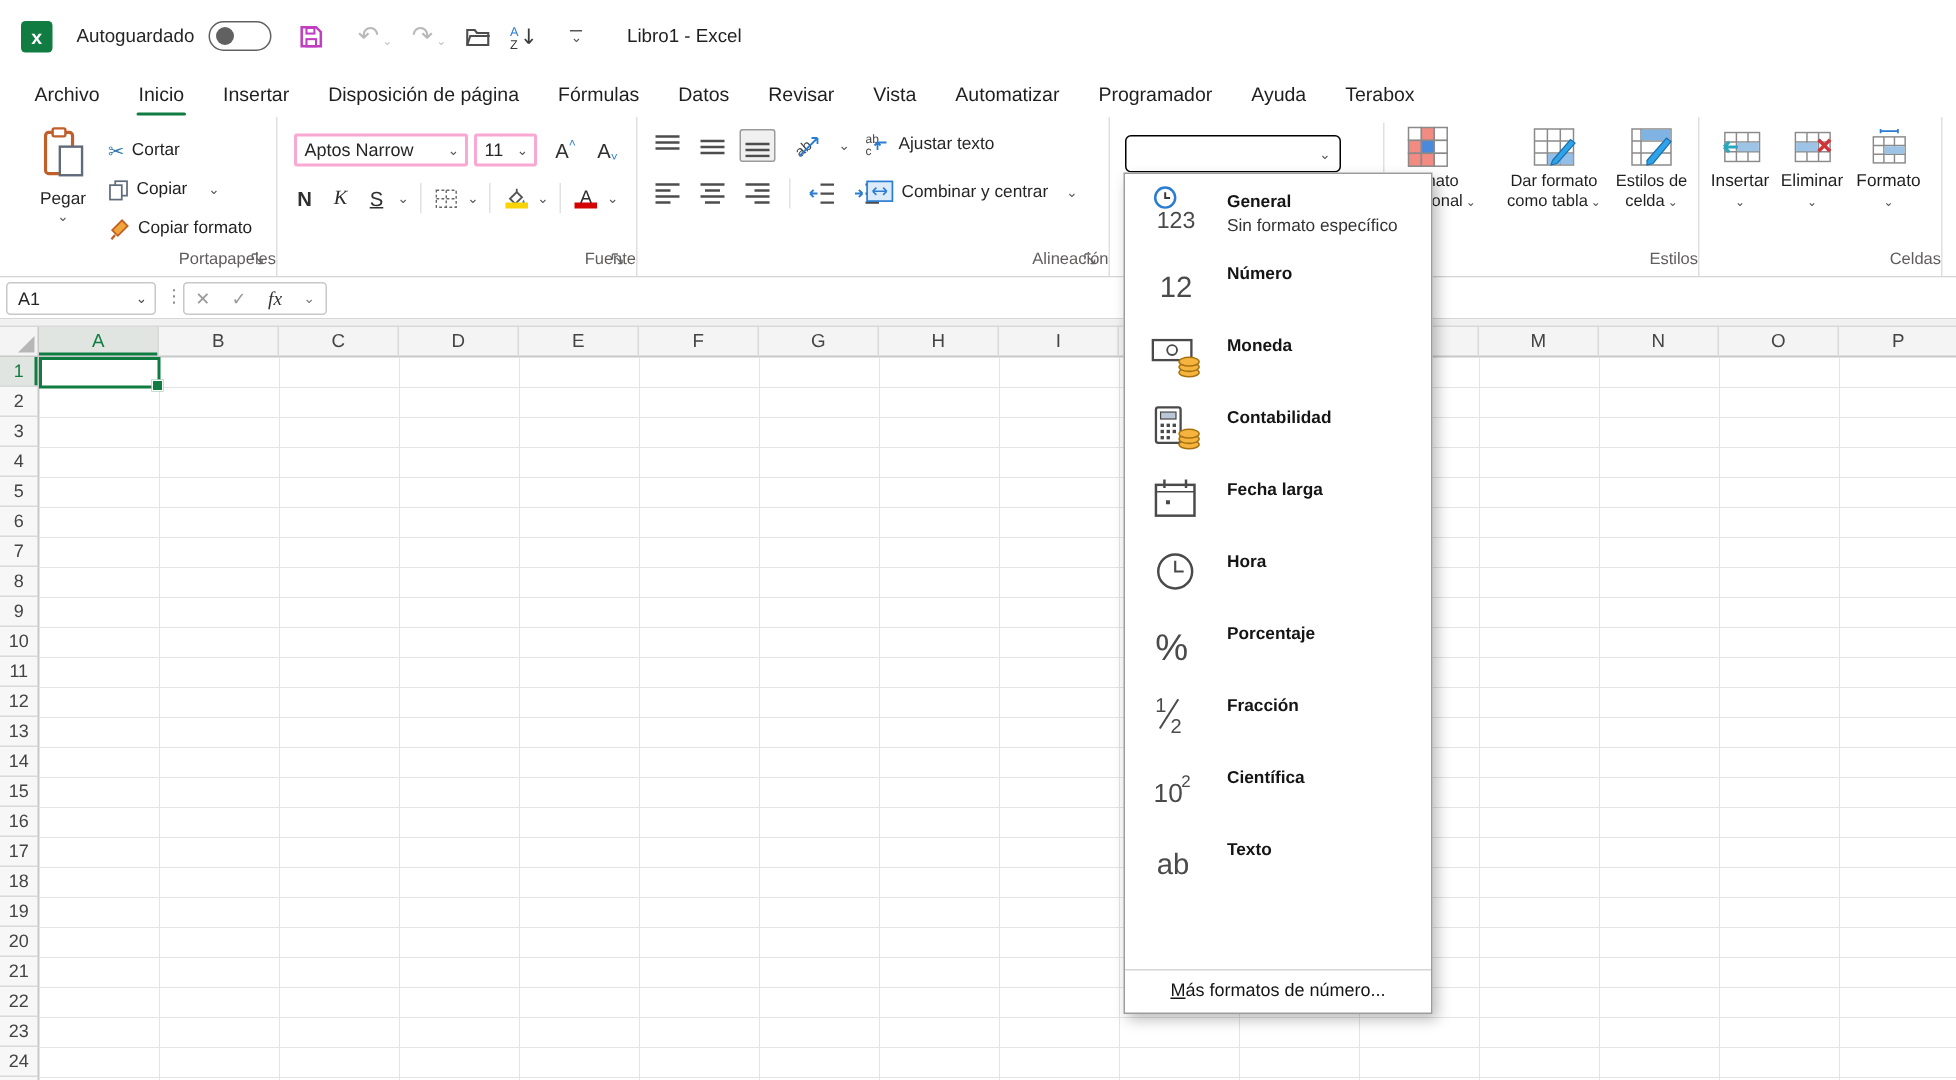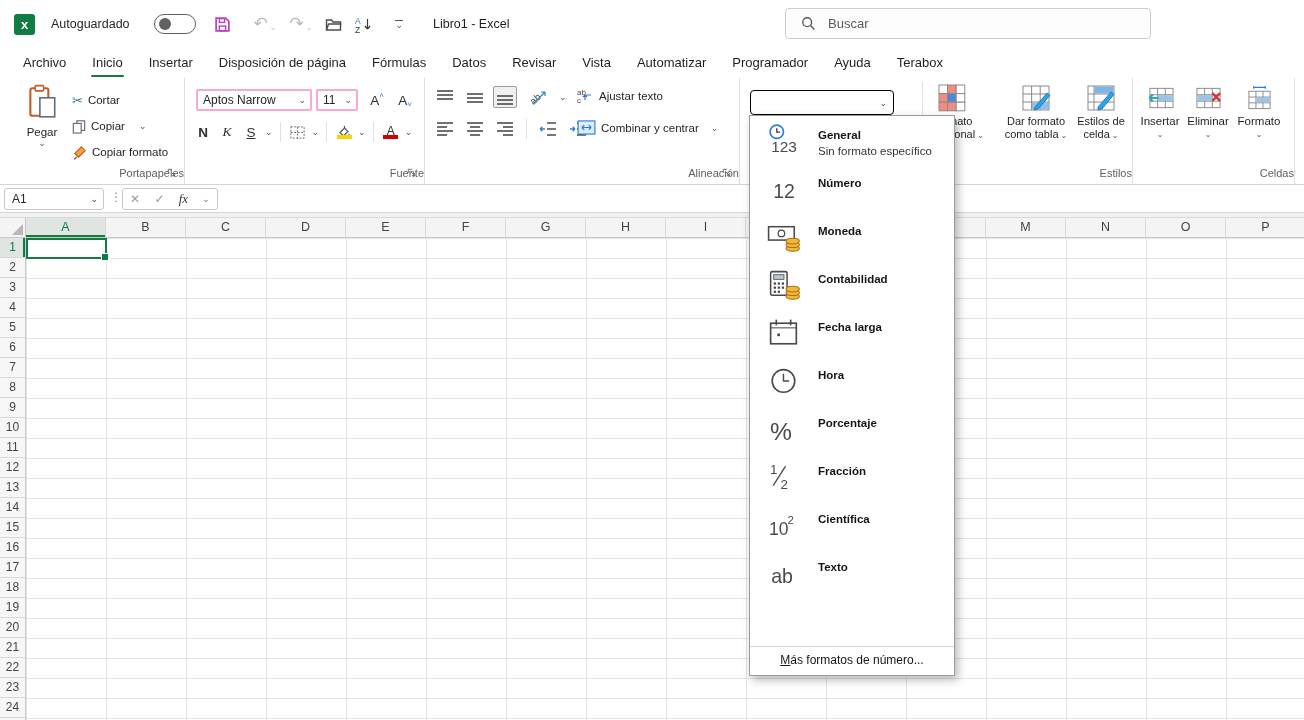--- a/index.html
+++ b/index.html
@@ -3,21 +3,21 @@
 <meta charset="utf-8">
 <style>
   * { margin:0; padding:0; box-sizing:border-box; }
   html,body { width:1304px; height:720px; overflow:hidden; }
   body { font-family:"Liberation Sans", sans-serif; background:#fff; position:relative; color:#262626; }
   svg text { font-family:"Liberation Sans", sans-serif; }
 
   
   .titlebar { position:absolute; left:0; top:0; width:100%; height:48px; background:#fff; display:flex; align-items:center; padding-left:14px; }
   .xl-icon { width:21px; height:21px; border-radius:3px; background:#107c41; color:#fff; font-weight:bold; font-size:13px; display:flex; align-items:center; justify-content:center; margin-right:16px; }
-  .autosave-lbl { font-size:12.5px; margin-right:24px; }
+  .autosave-lbl { font-size:12.5px; margin-right:9px; }
   .toggle { width:42px; height:20px; border:1px solid #616161; border-radius:10px; background:#fff; position:relative; margin-right:18px; }
   .toggle .knob { position:absolute; left:4px; top:3px; width:12px; height:12px; border-radius:50%; background:#616161; }
   .qat-btn { display:flex; align-items:flex-end; margin-right:13px; }
   .glyph-undo,.glyph-redo { font-size:17px; color:#b9b9b9; line-height:16px; }
   .mini-chev { font-size:8px; color:#c3c3c3; margin-left:2px; }
   .chev { font-size:9px; color:#555; }
   .qat-sep { width:10px; }
   .title-text { font-size:12.5px; margin-left:17px; color:#1f1f1f; }
   .searchbox { position:absolute; left:785px; top:8px; width:366px; height:31px; border:1px solid #cdcdcd; border-radius:4px; background:#fdfdfd; display:flex; align-items:center; padding-left:15px; }
   .searchbox .ph { font-size:13px; color:#5a5a5a; margin-left:12px; }
@@ -161,27 +161,20 @@
         <text x="0" y="8" font-size="8.5" fill="#2b7cd3">A</text>
         <text x="0" y="16.5" font-size="8.5" fill="#3a3a3a">Z</text>
         <path d="M12.5 3v10m0 0l-2.6-3m2.6 3l2.6-3" stroke="#3a3a3a" stroke-width="1.2" fill="none"></path>
       </svg>
   </span>
   <span class="qat-sep"></span>
   <span class="qat-btn">
       <span style="border-top:1px solid #555; font-size:9px; color:#555; line-height:8px;">⌄</span>
     </span>
   <span class="title-text">Libro1 - Excel</span>
-  <div class="searchbox">
-    <svg width="15" height="15" viewBox="0 0 15 15">
-        <circle cx="6.2" cy="6.2" r="4.4" fill="none" stroke="#5a5a5a" stroke-width="1.4"></circle>
-        <line x1="9.6" y1="9.6" x2="13.4" y2="13.4" stroke="#5a5a5a" stroke-width="1.4"></line>
-      </svg>
-    <span class="ph">Buscar</span>
-  </div>
 </div>
 
 <div class="tabs-row">
     <div class="tab">Archivo</div>
     <div class="tab active">Inicio</div>
     <div class="tab">Insertar</div>
     <div class="tab">Disposición de página</div>
     <div class="tab">Fórmulas</div>
     <div class="tab">Datos</div>
     <div class="tab">Revisar</div>

